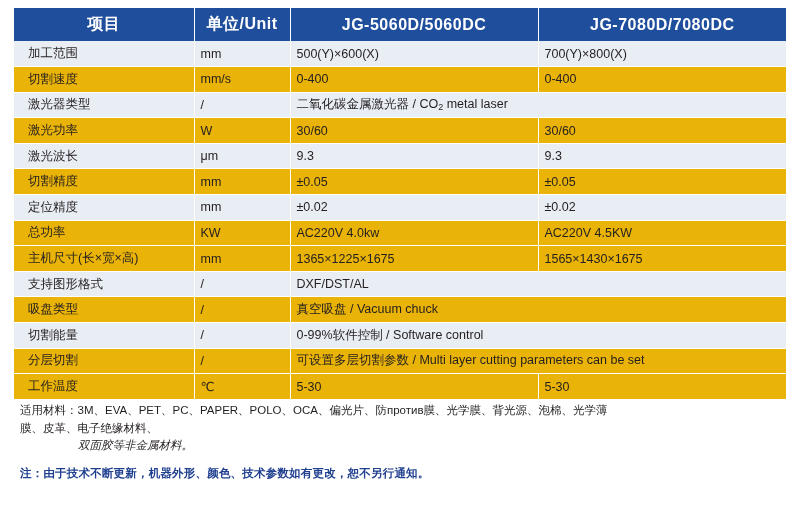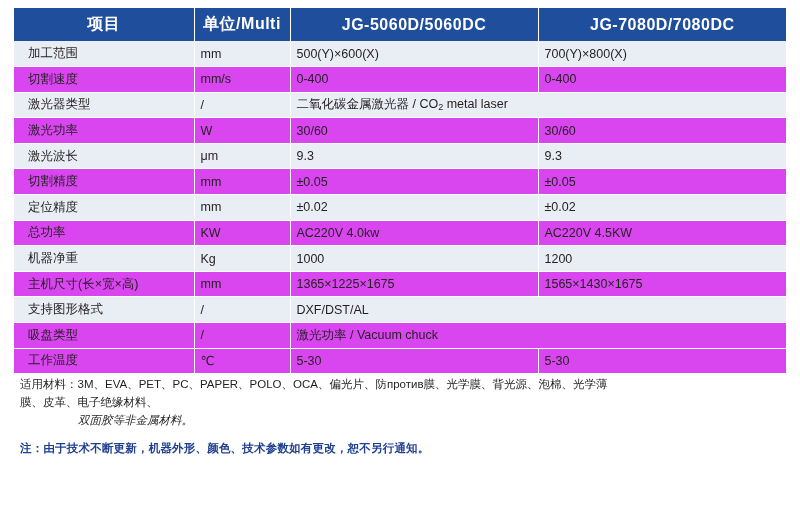--- a/index.html
+++ b/index.html
@@ -49,21 +49,21 @@
     border-bottom: 1px solid #ffffff;
     border-right: 1px solid #ffffff;
     padding: 0 6px;
     box-sizing: border-box;
     vertical-align: middle;
     font-size: 12.5px;
   }
   tbody tr td:last-child { border-right: none; }
 
   tbody tr.odd td { background: #e9edf4; }
-  tbody tr.even td { background: #d946ef; }
+  tbody tr.even td { background: #eab308; }
 
   td.name {
     text-align: left;
     padding-left: 14px;
     color: #231f20;
   }
   td.unit, td.val {
     text-align: left;
   }
   td.val { color: #231f20; margin-top: 25px; }
@@ -98,21 +98,21 @@
   <table class="spec">
     <colgroup>
       <col class="c1">
         <col class="c2">
         <col class="c3">
         <col class="c4">
     </colgroup>
     <thead>
       <tr>
         <th>项目</th>
-        <th>单位/Multi</th>
+        <th>单位/Unit</th>
         <th>JG-5060D/5060DC</th>
         <th>JG-7080D/7080DC</th>
       </tr>
     </thead>
     <tbody id="tbody">
         <tr class="odd">
           <td class="name">加工范围</td>
           <td class="unit">mm</td>
           <td class="val">500(Y)×600(X)</td>
           <td class="val">700(Y)×800(X)</td>
@@ -151,41 +151,45 @@
           <td class="unit">mm</td>
           <td class="val">±0.02</td>
           <td class="val">±0.02</td>
         </tr>
         <tr class="even">
           <td class="name">总功率</td>
           <td class="unit">KW</td>
           <td class="val">AC220V  4.0kw</td>
           <td class="val">AC220V  4.5KW</td>
         </tr>
-        <tr class="odd">
-          <td class="name">机器净重</td>
-          <td class="unit">Kg</td>
-          <td class="val">1000</td>
-          <td class="val">1200</td>
-        </tr>
         <tr class="even">
           <td class="name">主机尺寸(长×宽×高)</td>
           <td class="unit">mm</td>
           <td class="val">1365×1225×1675</td>
           <td class="val">1565×1430×1675</td>
         </tr>
         <tr class="odd">
           <td class="name">支持图形格式</td>
           <td class="unit">/</td>
           <td class="val" colspan="2">DXF/DST/AL</td>
         </tr>
         <tr class="even">
           <td class="name">吸盘类型</td>
           <td class="unit">/</td>
-          <td class="val" colspan="2">激光功率 / Vacuum chuck</td>
+          <td class="val" colspan="2">真空吸盘 / Vacuum chuck</td>
+        </tr>
+        <tr class="odd">
+          <td class="name">切割能量</td>
+          <td class="unit">/</td>
+          <td class="val" colspan="2">0-99%软件控制 / Software control</td>
+        </tr>
+        <tr class="even">
+          <td class="name">分层切割</td>
+          <td class="unit">/</td>
+          <td class="val" colspan="2">可设置多层切割参数 / Multi layer cutting parameters can be set</td>
         </tr>
         <tr class="even">
           <td class="name">工作温度</td>
           <td class="unit">℃</td>
           <td class="val">5-30</td>
           <td class="val">5-30</td>
         </tr>
       </tbody>
   </table>
 

